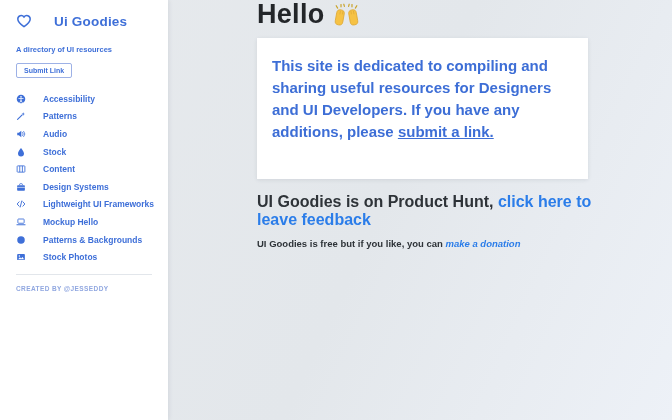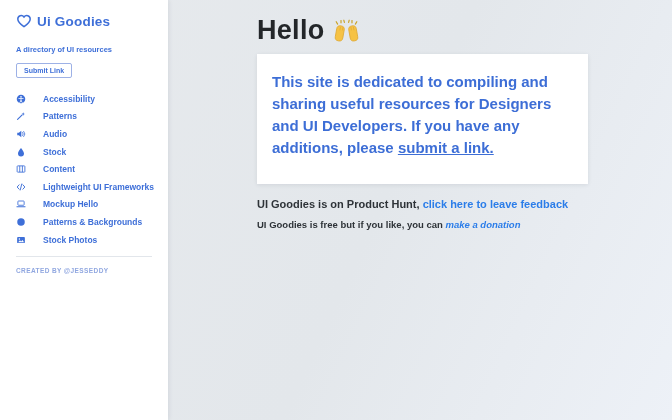--- a/index.html
+++ b/index.html
@@ -8,52 +8,52 @@
     width:672px; height:420px; overflow:hidden; position:relative;
     font-family:"Liberation Sans", sans-serif;
     background:linear-gradient(115deg,#e7eaed 0%,#e3e7eb 55%,#edf1f7 100%);
   }
   
   .sidebar {
     position:absolute; left:0; top:0; width:168px; height:420px;
     background:#ffffff; box-shadow:1px 0 4px rgba(60,70,90,.10);
     padding:13px 16px;
   }
-  .brand-row { display:flex; align-items:center; gap:5px; cursor:pointer; }
+  .brand-row { display:flex; align-items:center; gap:22px; cursor:pointer; }
   .brand-row .ic16 { width:16px; height:16px; display:flex; }
   .brand-title { font-size:13.5px; font-weight:bold; color:#3e6fd8; letter-spacing:.2px; }
   .brand-sub { font-size:7.5px; color:#3e6fd8; margin-top:16px; font-weight:bold; }
   .submit-btn {
     margin-top:9px; display:inline-block; font-family:inherit; font-weight:bold;
     font-size:7px; color:#3e6fd8; background:#fff; border:1px solid #9db1e6;
     border-radius:2px; padding:3px 7px; cursor:pointer;
   }
   .nav { list-style:none; margin:12px 0 0; padding:0; }
   .nav li {
     display:flex; align-items:center; gap:17px; height:17.6px;
     color:#3e6fd8; font-size:8.5px; font-weight:bold; cursor:pointer; white-space:nowrap;
   }
   .nav .ic { width:10px; height:10px; display:flex; flex:0 0 auto; }
   .nav .ic svg { width:10px; height:10px; }
   .divider { border:0; border-top:1px solid #e2e6eb; margin:8px 0 0; }
   .created { margin-top:10px; font-size:6.5px; font-weight:bold; color:#90a7e0; letter-spacing:.4px; }
   
   .main { position:absolute; left:257px; top:0; width:340px; }
-  .hello-row { display:flex; align-items:center; gap:8px; margin-top:16px; }
+  .hello-row { display:flex; align-items:center; gap:8px; margin-top:0; }
   .hello {
     font-size:27px; font-weight:800; color:#232629; letter-spacing:.3px; line-height:1.1;
   }
   .hands { width:27px; height:25px; display:flex; }
   .card {
     margin-top:8px; width:331px; background:#ffffff;
-    padding:17px 15px 25px; box-shadow:0 1px 4px rgba(40,50,70,.10);
+    padding:17px 15px 36px; box-shadow:0 1px 4px rgba(40,50,70,.10);
   }
   .card p { margin:0; font-size:15px; line-height:22px; font-weight:bold; color:#3d6ed6; }
   .card a { color:#3d6ed6; text-decoration:underline; cursor:pointer; }
-  .ph-line { margin-top:14px; font-size:11px; font-weight:bold; color:#2e3338; }
+  .ph-line { margin-top:14px; font-size:16px; font-weight:bold; color:#2e3338; }
   .ph-line a { color:#2b7de9; text-decoration:none; cursor:pointer; }
   .don-line { margin-top:9px; font-size:9.5px; font-weight:bold; color:#2e3338; }
   .don-line a { color:#2b7de9; text-decoration:none; cursor:pointer;font-style:italic; }
 </style>
 </head>
 <body>
 
 <aside class="sidebar">
   <div class="brand-row">
     <span class="ic16">
@@ -104,20 +104,30 @@
         <span>Stock</span>
       </li>
       <li>
         <span class="ic">
           <svg viewBox="0 0 16 16">
             <rect x="1.8" y="3" width="12.4" height="10" rx="1" fill="none" stroke="#3e6fd8" stroke-width="1.4"></rect>
             <path d="M6 3v10M10.2 3v10" stroke="#3e6fd8" stroke-width="1.4"></path>
           </svg>
         </span>
         <span>Content</span>
+      </li>
+      <li>
+        <span class="ic">
+          <svg viewBox="0 0 16 16">
+            <rect x="1.8" y="5.2" width="12.4" height="8.6" rx="1.2" fill="#3e6fd8"></rect>
+            <path d="M5.8 5V4a1.4 1.4 0 0 1 1.4-1.4h1.6A1.4 1.4 0 0 1 10.2 4v1" fill="none" stroke="#3e6fd8" stroke-width="1.4"></path>
+            <path d="M1.8 8.6h12.4" stroke="#fff" stroke-width="1"></path>
+          </svg>
+        </span>
+        <span>Design Systems</span>
       </li>
       <li>
         <span class="ic">
           <svg viewBox="0 0 16 16">
             <path d="M5 4.5L1.8 8 5 11.5M11 4.5L14.2 8 11 11.5M9.2 3.2L6.8 12.8" stroke="#3e6fd8" stroke-width="1.5" fill="none" stroke-linecap="round" stroke-linejoin="round"></path>
           </svg>
         </span>
         <span>Lightweight UI Frameworks</span>
       </li>
       <li>

